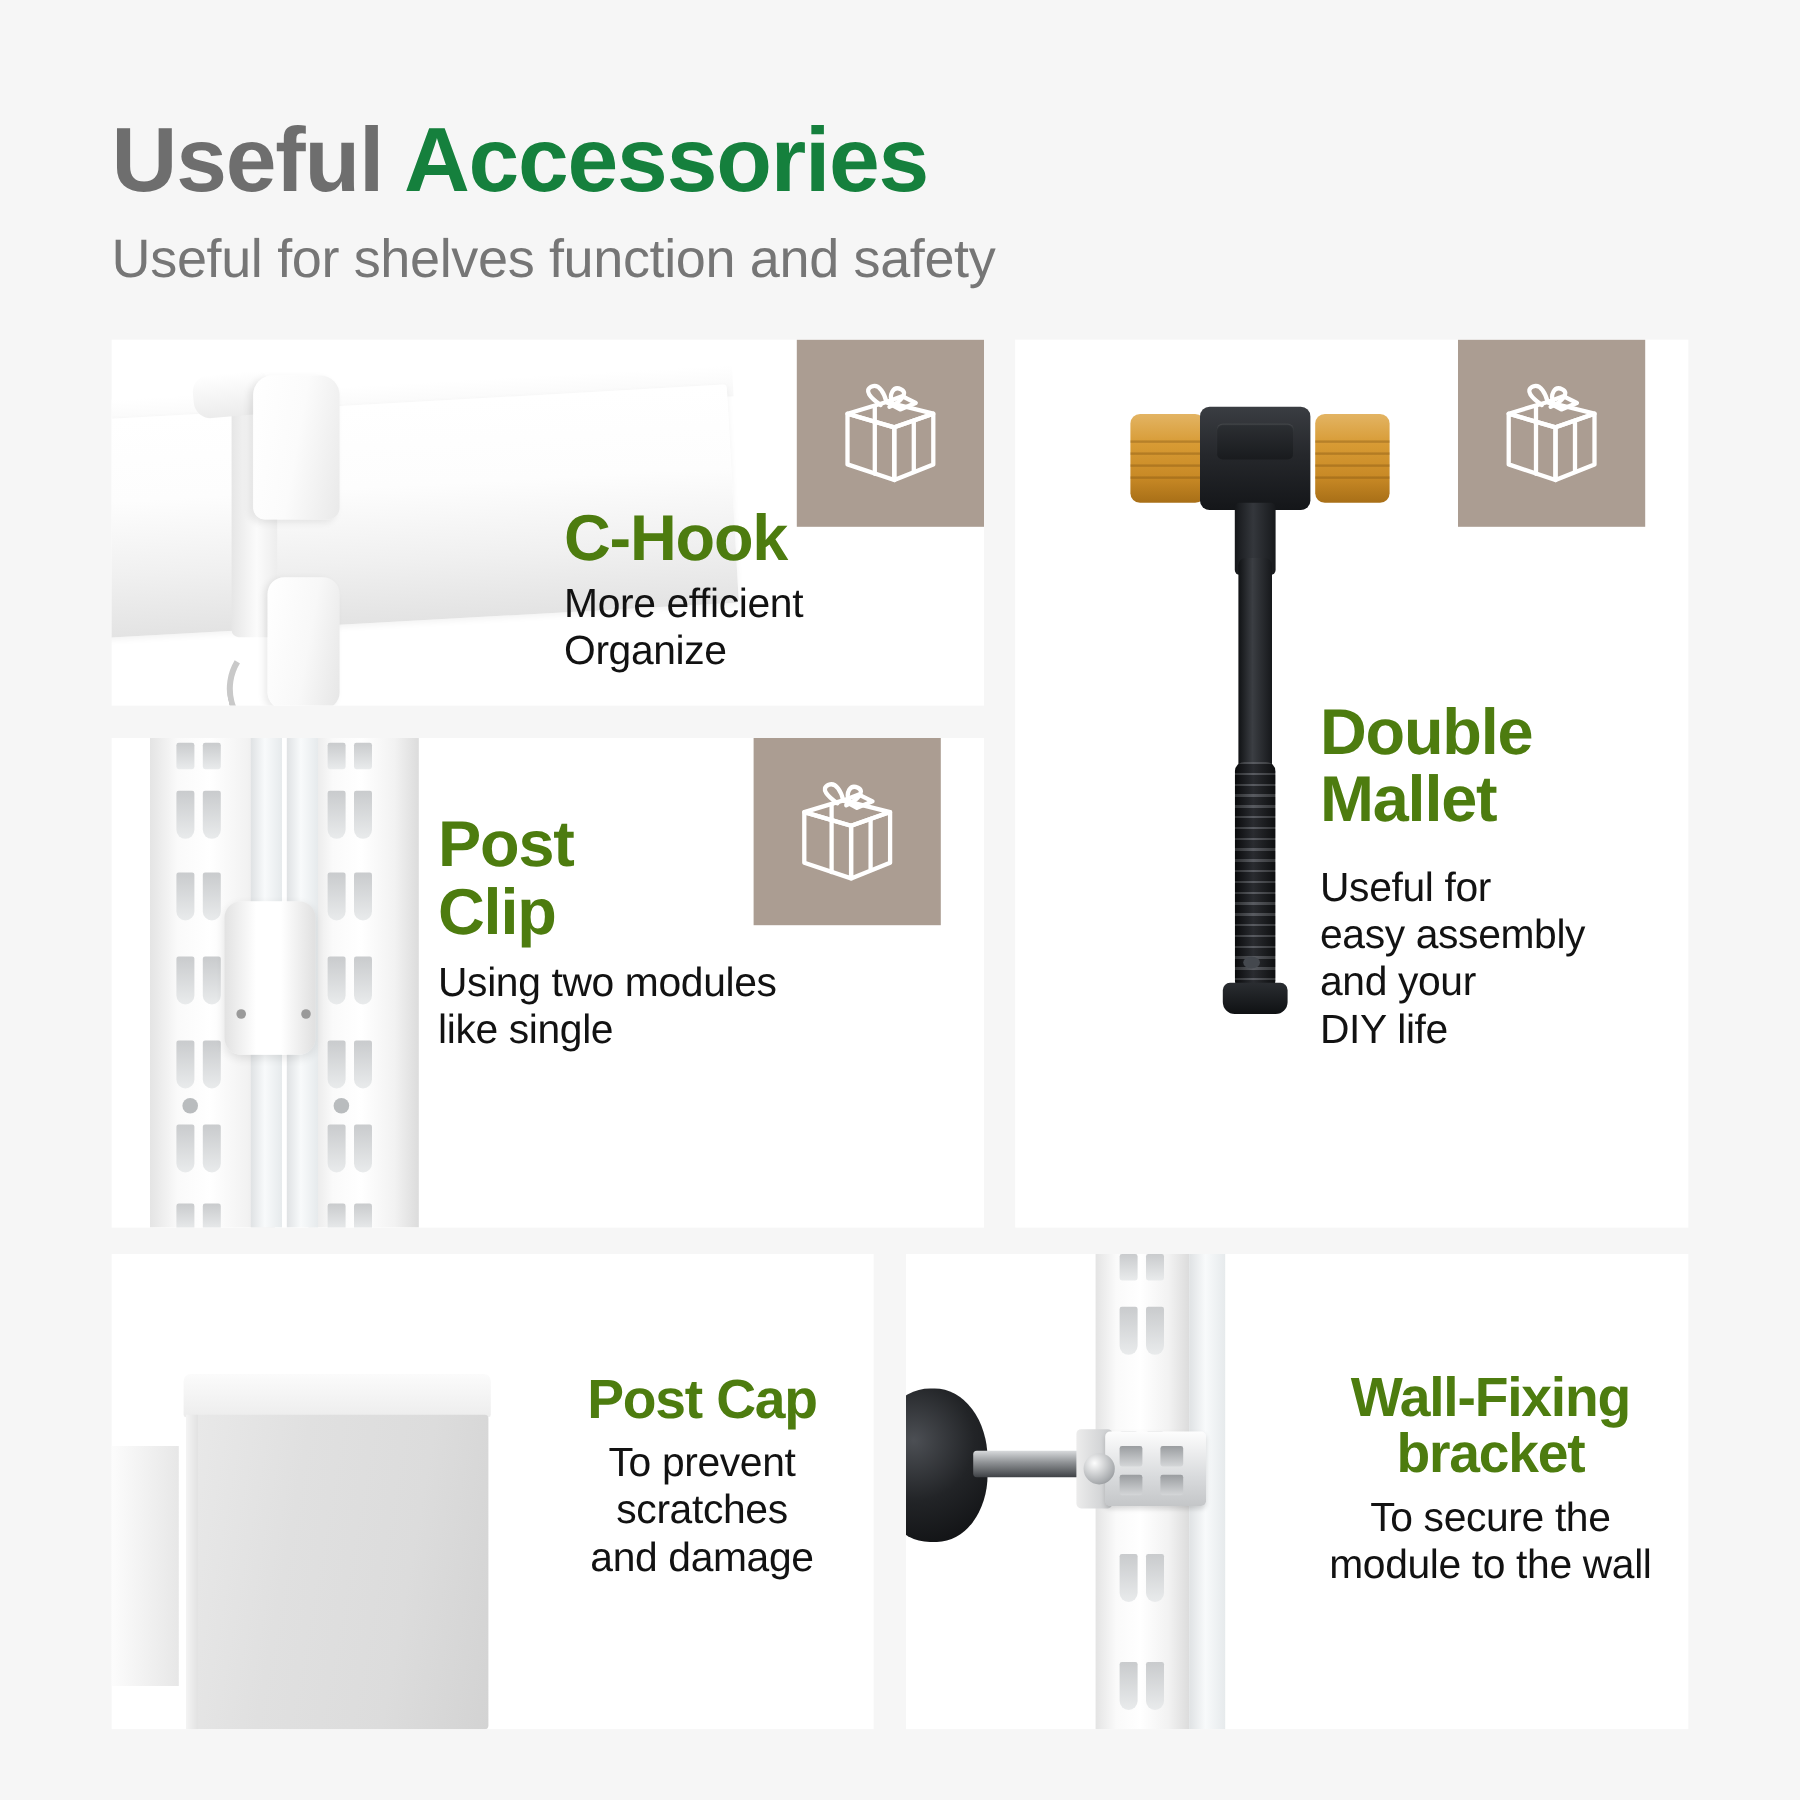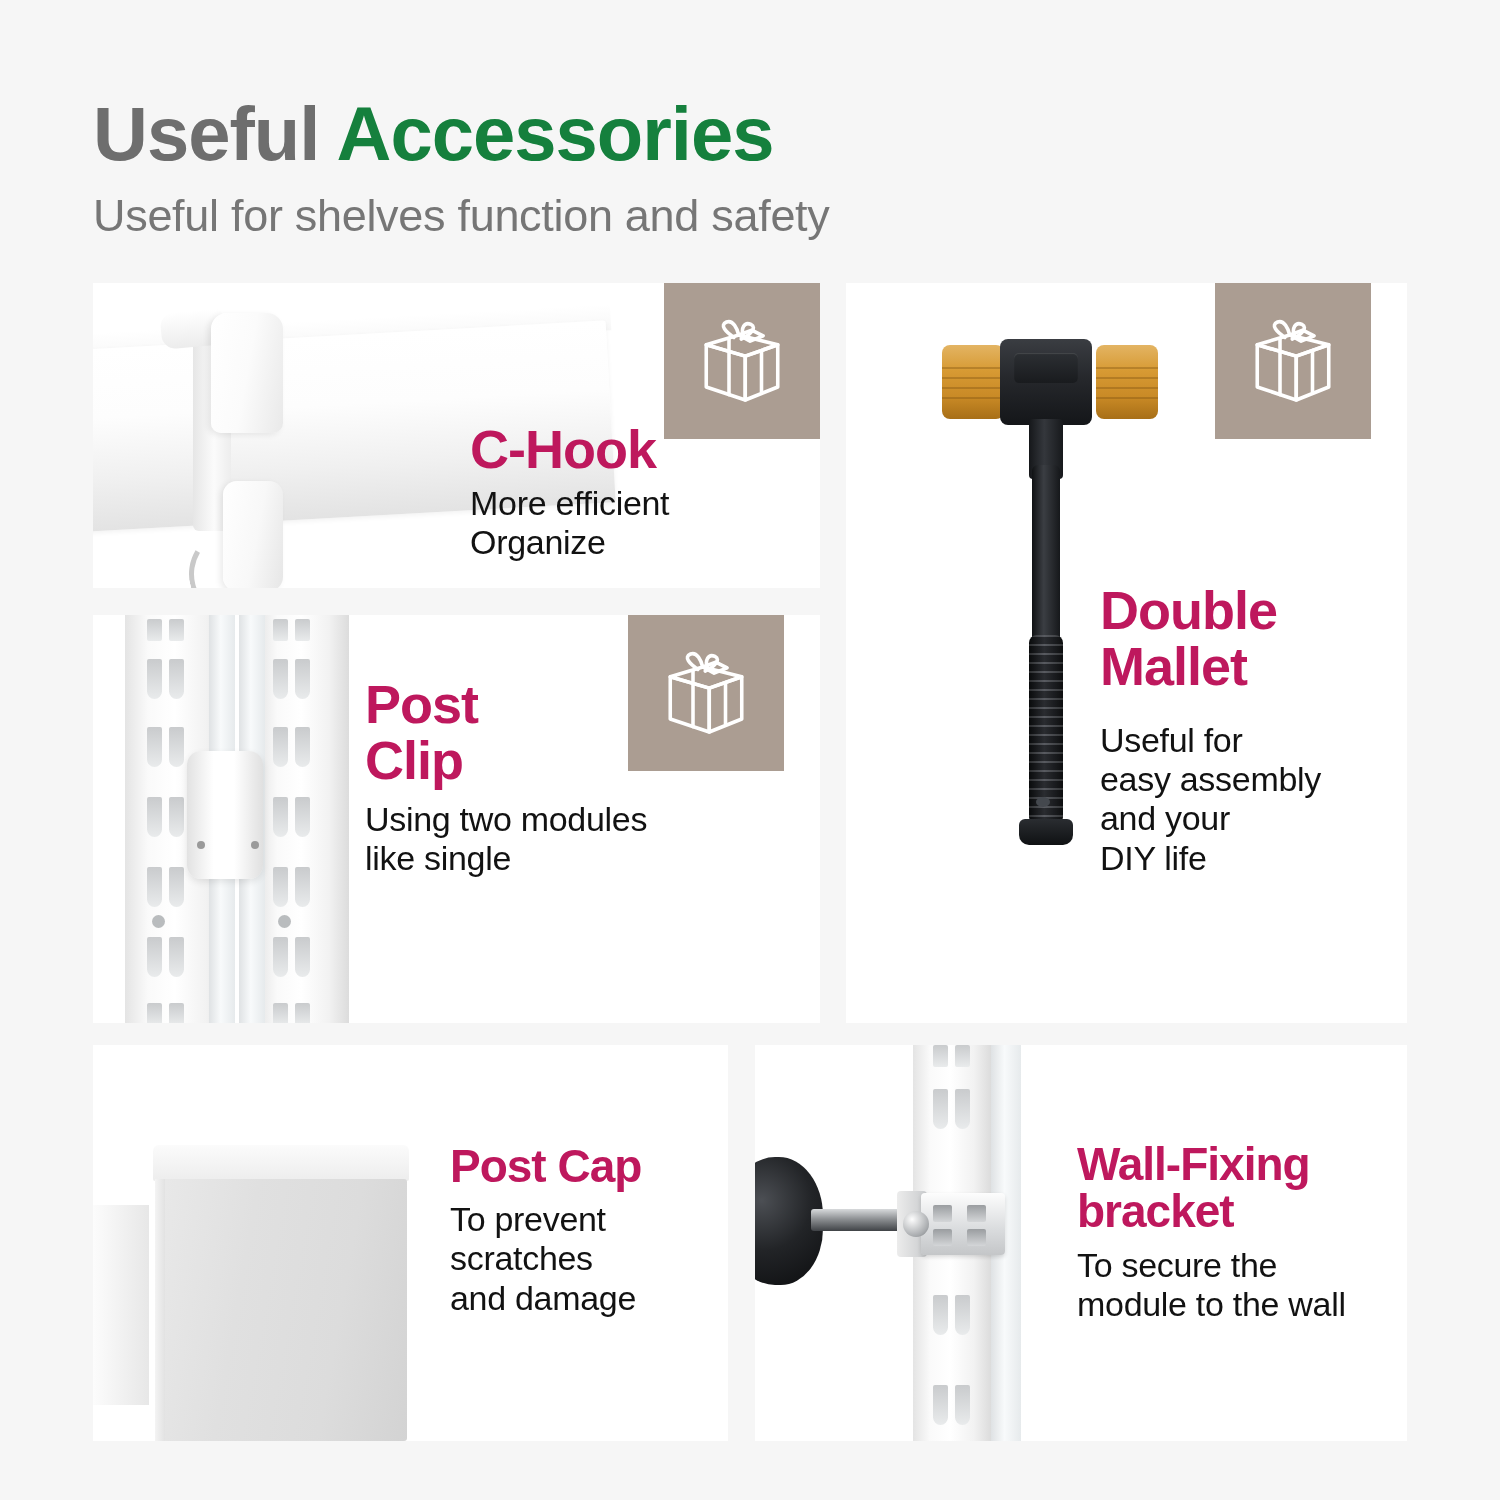--- a/index.html
+++ b/index.html
@@ -18,31 +18,31 @@
   .title .t2 { color: #15803d; }
   .subtitle { margin-top: 18px; font-size: 45px; color: #767676; letter-spacing: -0.3px; }
 
   
   .grid { position: absolute; left: 93px; top: 283px; width: 1314px; height: 1158px; }
 
   .card { position: absolute; background: #ffffff; overflow: hidden; }
   .c-hook     { left: 0;    top: 0;    width: 727px;  height: 305px; }
   .c-clip     { left: 0;    top: 332px; width: 727px;  height: 408px; text-decoration: underline; }
   .c-mallet   { left: 753px; top: 0;    width: 561px;  height: 740px; }
-  .c-cap      { left: 0;    top: 762px; width: 635px;  height: 396px; }
-  .c-bracket  { left: 662px; top: 762px; width: 652px;  height: 396px; }
+  .c-cap      { left: 0;    top: 762px; width: 635px;  height: 396px; text-align: center; }
+  .c-bracket  { left: 662px; top: 762px; width: 652px;  height: 396px; text-align: center; }
 
   
   .badge { position: absolute; width: 156px; height: 156px; background: #ab9d92; }
   .badge svg { position: absolute; left: 50%; top: 50%; transform: translate(-50%, -50%); }
 
   
   .txt { position: absolute; }
   .ttl {
-    color: #be185d; font-weight: bold; line-height: 1.03;
+    color: #4d7c0f; font-weight: bold; line-height: 1.03;
     letter-spacing: -1px;
   }
   .desc { color: #121212; line-height: 1.15; letter-spacing: -0.3px; margin-top: 6px; }
 
   
   .photo { position: absolute; }
   .beam {
     position: absolute; left: -12px; top: 52px; width: 530px; height: 182px;
     background: linear-gradient(180deg,#ffffff 0%,#fdfdfd 38%,#f0f0f0 72%,#e3e3e3 100%);
     transform: rotate(-3.2deg); border-radius: 3px;

